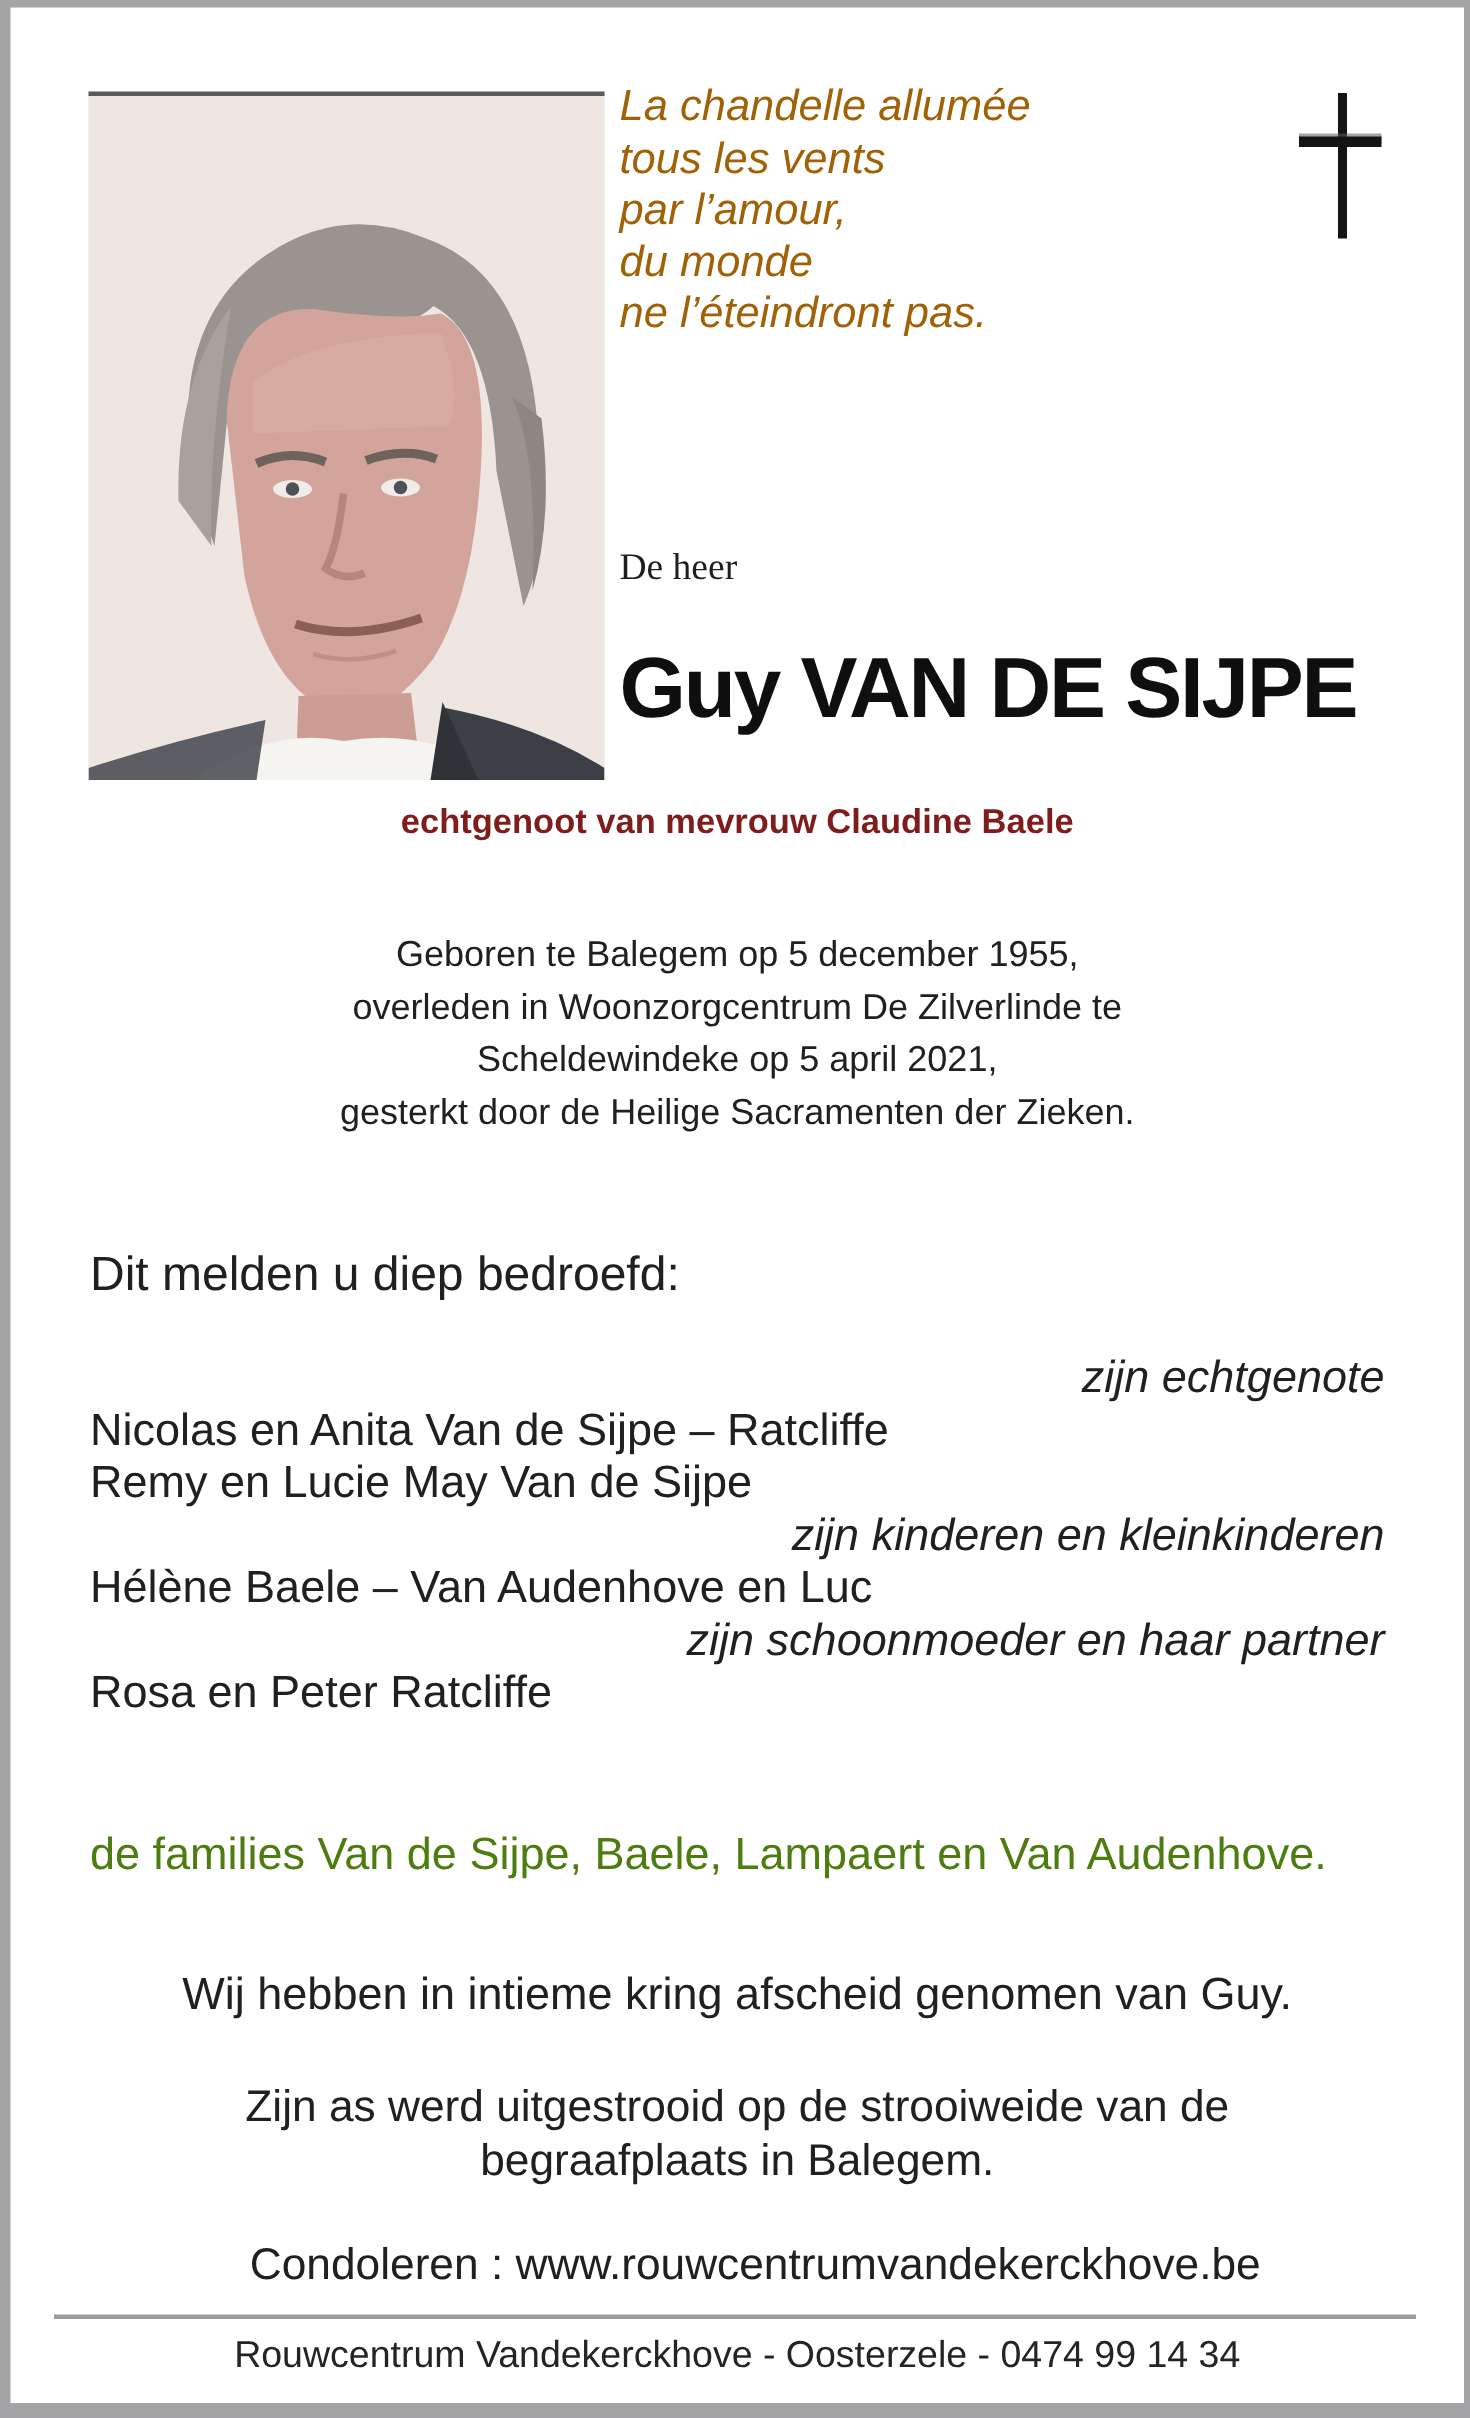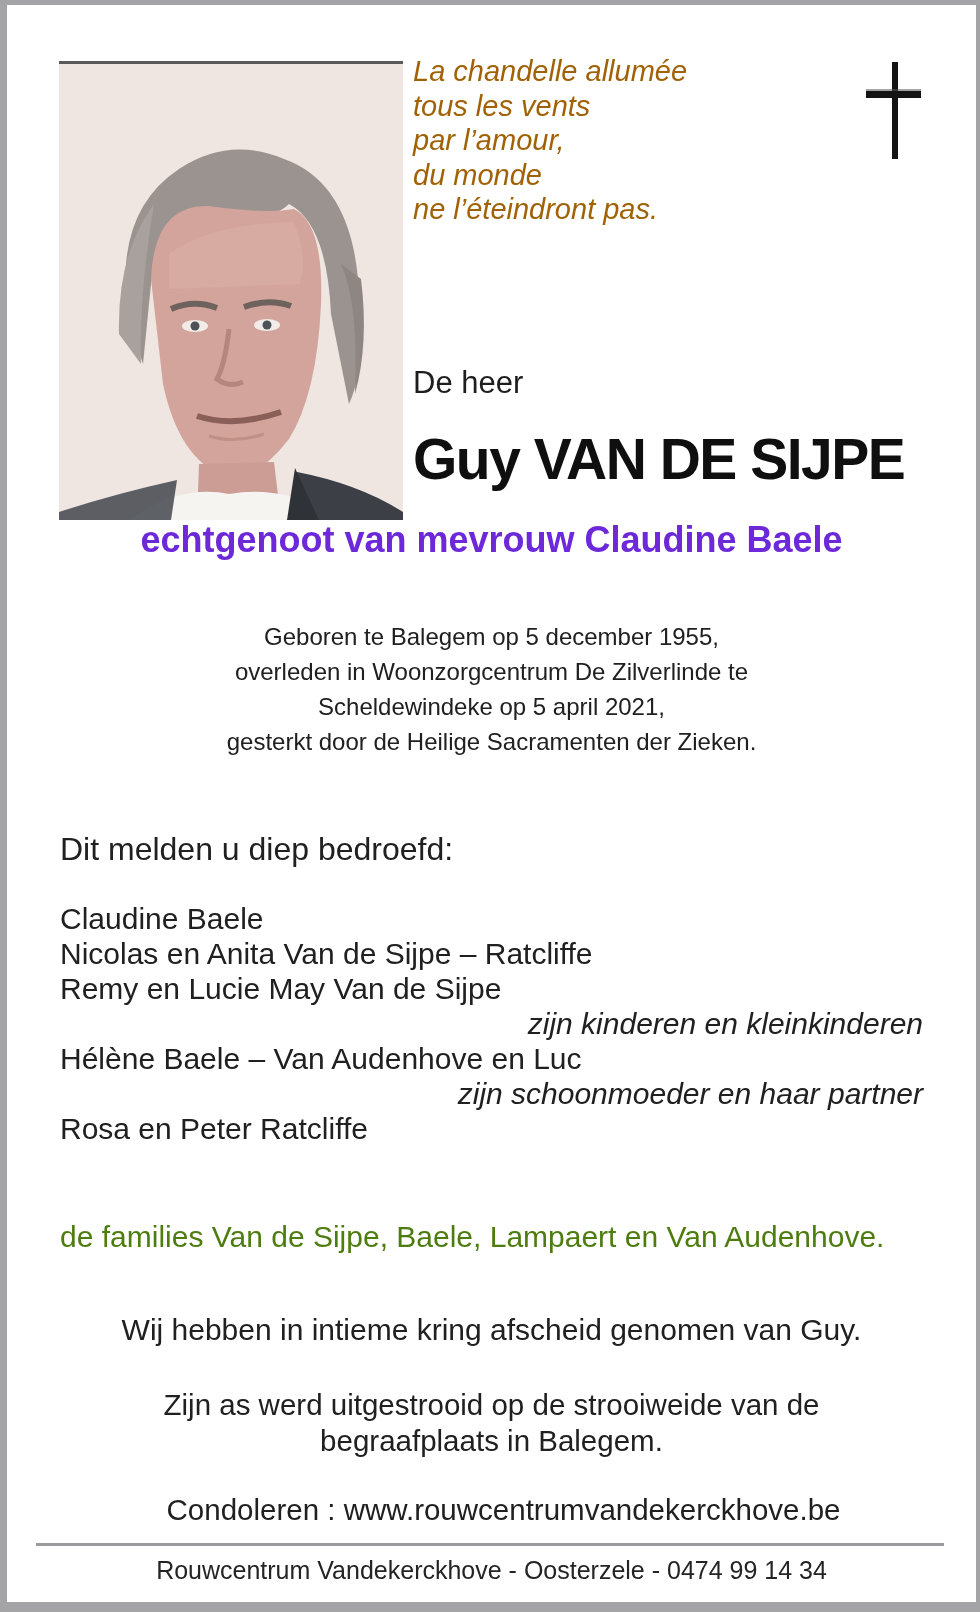--- a/index.html
+++ b/index.html
@@ -29,29 +29,29 @@
     left:406px;top:49px;width:430px;
     font-size:29px;line-height:34.6px;
     font-style:italic;color:#a16207;
   }
 
   
   .cross-v{left:885px;top:57px;width:6px;height:97px;background:#141414;}
   .cross-h{left:859px;top:86px;width:55px;height:7px;background:#141414;
            box-shadow:0 -2px 0 rgba(90,90,90,.55);}
 
-  .salutation{left:406px;top:360px;font-size:31px;color:#1e1e1e;}
+  .salutation{left:406px;top:360px;font-size:25px;color:#1e1e1e;font-family:Liberation Serif, serif;}
   .deceased-name{
     left:406px;top:421px;
     font-size:57px;font-weight:bold;letter-spacing:-1.5px;
     color:#0f0f0f;white-space:nowrap;
   }
 
-  .relation{left:0;top:514px;width:100%;text-align:center;
-    font-size:36px;font-weight:bold;color:#6d28d9;}
+  .relation{left:0;top:529px;width:100%;text-align:center;
+    font-size:23px;font-weight:bold;color:#7f1d1d;}
 
   .vitals{left:0;top:614px;width:100%;text-align:center;
     font-size:24px;line-height:35px;color:#202020;}
 
   .announcement{left:53px;top:826px;font-size:32px;color:#202020;}
 
   .mourners{left:53px;top:896px;width:863px;
     font-size:30px;line-height:35px;color:#202020;}
   .mourners .name-line{text-align:left;}
   .mourners .role-line{text-align:right;font-style:italic;}
@@ -133,21 +133,21 @@
   <div class="abs vitals">
     <div>Geboren te Balegem op 5 december 1955,</div>
     <div>overleden in Woonzorgcentrum De Zilverlinde te</div>
     <div>Scheldewindeke op 5 april 2021,</div>
     <div>gesterkt door de Heilige Sacramenten der Zieken.</div>
   </div>
 
   <div class="abs announcement">Dit melden u diep bedroefd:</div>
 
   <div class="abs mourners">
-    <div class="name-line">Claudine Baele</div>
+    <div class="role-line">zijn echtgenote</div>
     <div class="name-line">Nicolas en Anita Van de Sijpe – Ratcliffe</div>
     <div class="name-line">Remy en Lucie May Van de Sijpe</div>
     <div class="role-line">zijn kinderen en kleinkinderen</div>
     <div class="name-line">Hélène Baele – Van Audenhove en Luc</div>
     <div class="role-line">zijn schoonmoeder en haar partner</div>
     <div class="name-line">Rosa en Peter Ratcliffe</div>
   </div>
 
   <div class="abs families">de families Van de Sijpe, Baele, Lampaert en Van Audenhove.</div>
 

